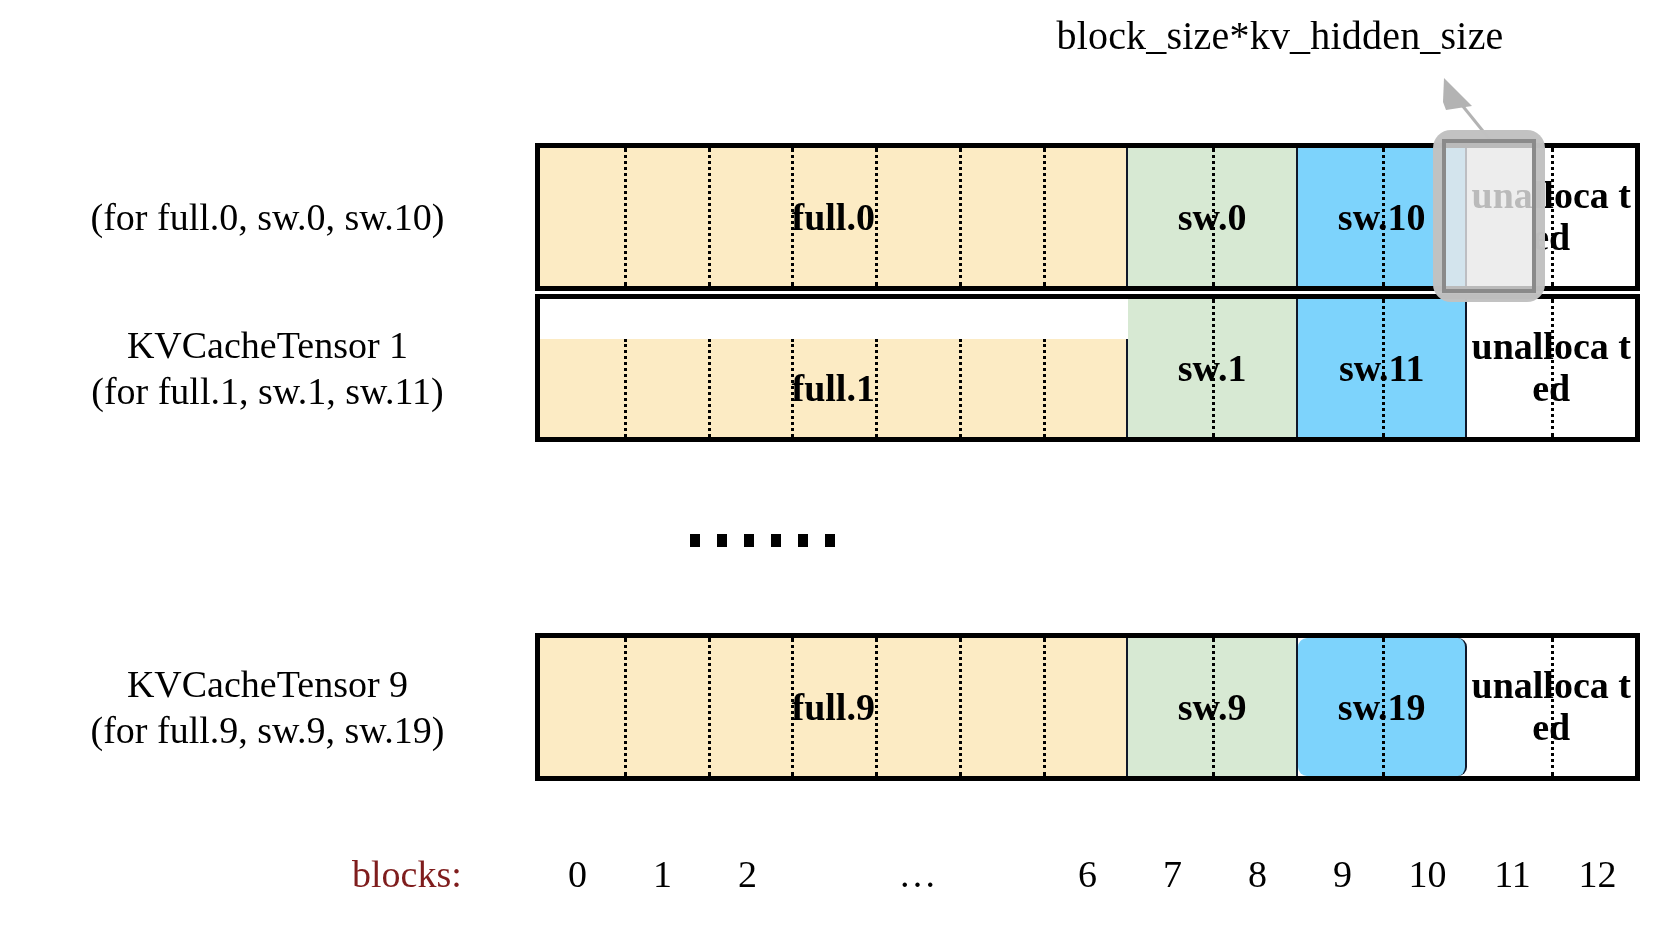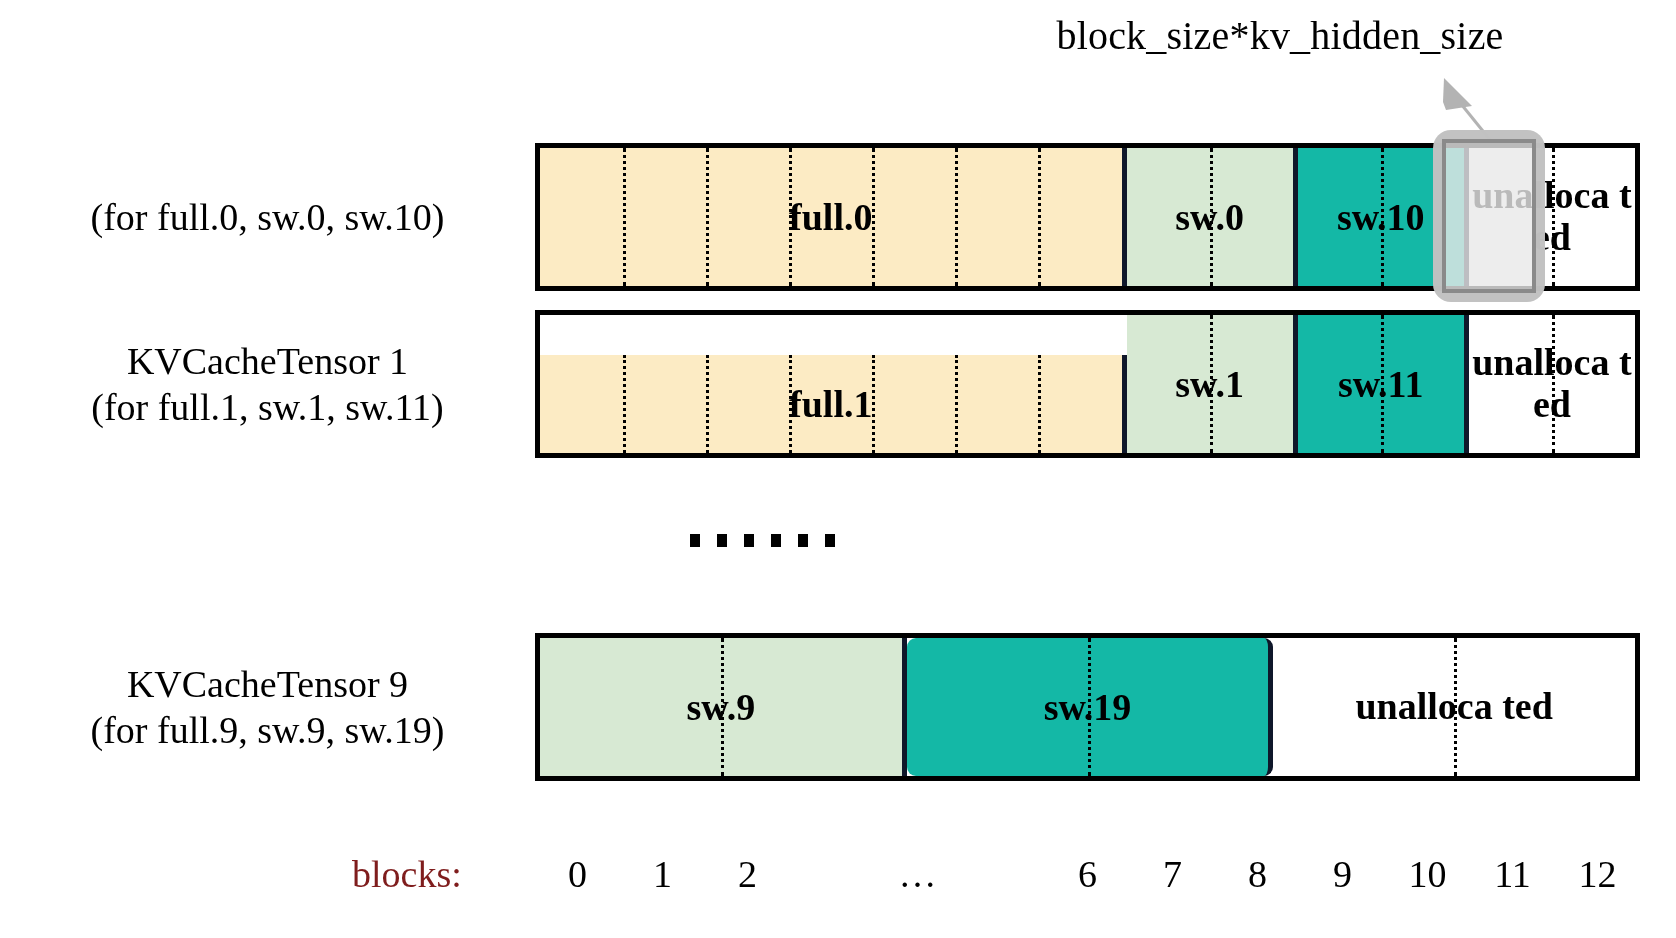--- a/index.html
+++ b/index.html
@@ -79,26 +79,26 @@
     position: relative;
     box-sizing: border-box;
     display: flex;
     align-items: center;
     justify-content: center;
     font-weight: bold;
     font-size: 38px;
     line-height: 1.12;
     text-align: center;
     overflow: visible;
-    border-right: 5px solid #0f172a;
+    border-right: 2px solid #0f172a;
   }
   .seg:last-child { border-right: none; }
   .seg.cream  { background: #FCEBC4; }
   .seg.lgreen { background: #D7E9D3; }
-  .seg.dgreen { background: #14b8a6; }
+  .seg.dgreen { background: #7dd3fc; }
   .seg.white  { background: #ffffff; }
 
   .seg-label { position: relative; z-index: 2; }
   .seg-label.two-line { line-height: 1.1; }
 
   
   .divider {
     position: absolute;
     top: 0;
     bottom: 0;
@@ -212,21 +212,21 @@
           <div class="seg dgreen" style="flex: 2 0 0px;">
             <span class="divider" style="left: 50%;"></span>
             <span class="seg-label">sw.10</span>
           </div>
           <div class="seg white" style="flex: 2 0 0px;">
             <span class="divider" style="left: 50%;"></span>
             <span class="seg-label two-line" style="max-width: 100%; white-space: normal; word-break: break-all;">unalloca ted</span>
           </div>
         </div>
       </div>
-      <div class="row" style="top: 310px;">
+      <div class="row" style="top: 294px;">
         <div class="row-label">
           <span class="l1">KVCacheTensor 1</span>
           <span class="l2">(for full.1, sw.1, sw.11)</span>
         </div>
         <div class="bar">
           <div class="seg cream" style="flex: 7 0 0px; margin-top: 40px;">
             <span class="divider" style="left: 14.2857%;"></span>
             <span class="divider" style="left: 28.5714%;"></span>
             <span class="divider" style="left: 42.8571%;"></span>
             <span class="divider" style="left: 57.1429%;"></span>
@@ -247,20 +247,29 @@
             <span class="seg-label two-line" style="max-width: 100%; white-space: normal; word-break: break-all;">unalloca ted</span>
           </div>
         </div>
       </div>
       <div class="row" style="top: 633px;">
         <div class="row-label">
           <span class="l1">KVCacheTensor 9</span>
           <span class="l2">(for full.9, sw.9, sw.19)</span>
         </div>
         <div class="bar">
+          <div class="seg cream" style="flex: 7 0 0px;">
+            <span class="divider" style="left: 14.2857%;"></span>
+            <span class="divider" style="left: 28.5714%;"></span>
+            <span class="divider" style="left: 42.8571%;"></span>
+            <span class="divider" style="left: 57.1429%;"></span>
+            <span class="divider" style="left: 71.4286%;"></span>
+            <span class="divider" style="left: 85.7143%;"></span>
+            <span class="seg-label">full.9</span>
+          </div>
           <div class="seg lgreen" style="flex: 2 0 0px;">
             <span class="divider" style="left: 50%;"></span>
             <span class="seg-label">sw.9</span>
           </div>
           <div class="seg dgreen" style="flex: 2 0 0px; border-radius: 9px;">
             <span class="divider" style="left: 50%;"></span>
             <span class="seg-label">sw.19</span>
           </div>
           <div class="seg white" style="flex: 2 0 0px;">
             <span class="divider" style="left: 50%;"></span>

